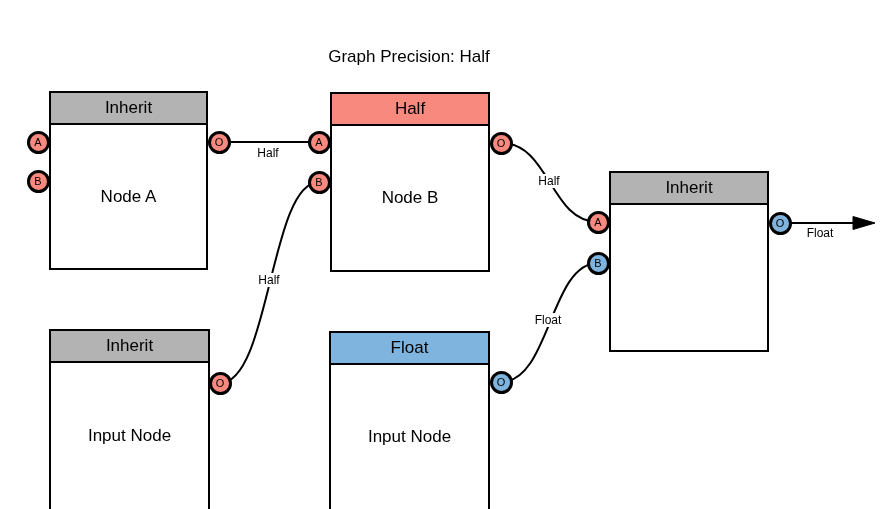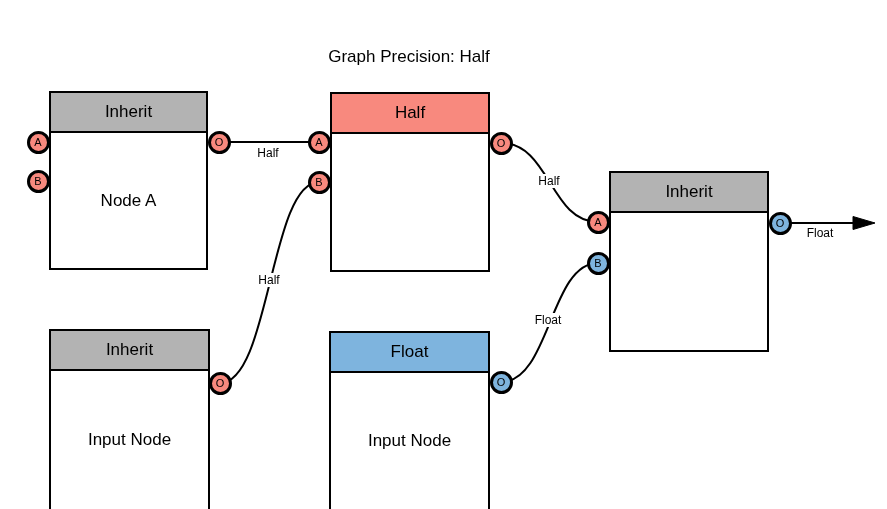--- a/index.html
+++ b/index.html
@@ -37,21 +37,21 @@
   .node {
     position: absolute;
     box-sizing: border-box;
     border: 2px solid #000000;
     background: #ffffff;
     display: flex;
     flex-direction: column;
   }
   .node-header {
     box-sizing: border-box;
-    height: 40px;
+    height: 32px;
     border-bottom: 2px solid #000000;
     display: flex;
     align-items: center;
     justify-content: center;
     font-size: 17px;
     color: #000000;
   }
   .node-body {
     flex: 1;
     display: flex;
@@ -101,20 +101,21 @@
     <polygon points="853,192.5 875,199 853,205.5"></polygon>
   </svg>
 
   <div class="node" style="left:49px; top:67px; width:159px; height:179px;">
     <div class="node-header" style="background-color: rgb(179, 179, 179);">Inherit</div>
     <div class="node-body">Node A</div>
   </div>
 
   <div class="node" style="left:330px; top:68px; width:160px; height:180px;">
     <div class="node-header" style="background-color: rgb(248, 137, 126);">Half</div>
+    <div class="node-body">Node B</div>
   </div>
 
   <div class="node" style="left:609px; top:147px; width:160px; height:181px;">
     <div class="node-header" style="background-color: rgb(179, 179, 179);">Inherit</div>
   </div>
 
   <div class="node" style="left:49px; top:305px; width:161px; height:182px;">
     <div class="node-header" style="background-color: rgb(179, 179, 179);">Inherit</div>
     <div class="node-body">Input Node</div>
   </div>

